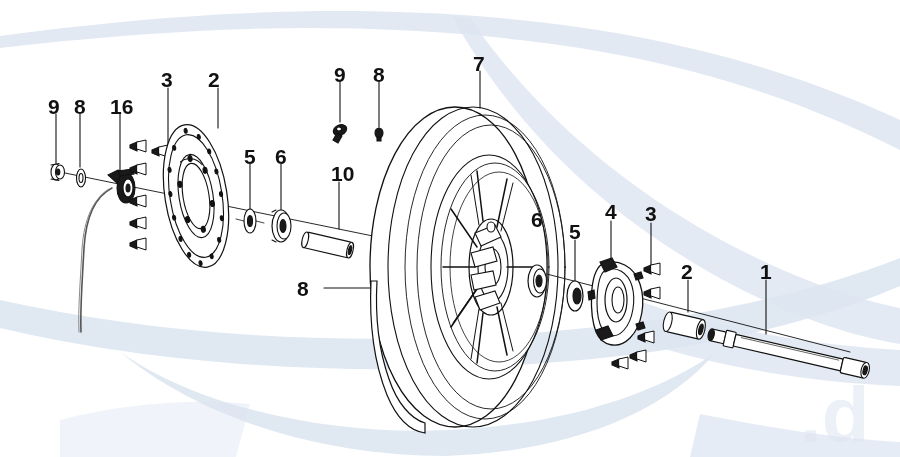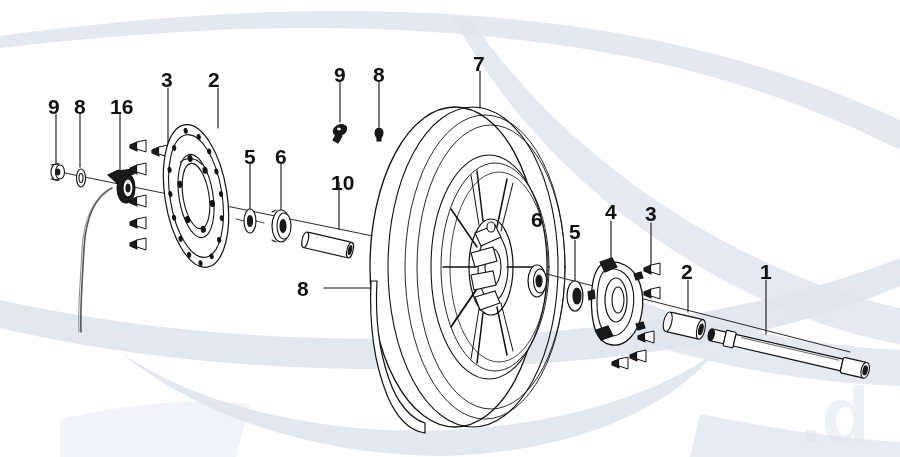--- a/index.html
+++ b/index.html
@@ -275,21 +275,21 @@
   <div class="lbl" style="left:48px;top:96px">9</div>
   <div class="lbl" style="left:74px;top:96px">8</div>
   <div class="lbl" style="left:110px;top:96px">16</div>
   <div class="lbl" style="left:161px;top:69px">3</div>
   <div class="lbl" style="left:208px;top:69px">2</div>
   <div class="lbl" style="left:244px;top:146px">5</div>
   <div class="lbl" style="left:275px;top:146px">6</div>
   <div class="lbl" style="left:334px;top:64px">9</div>
   <div class="lbl" style="left:373px;top:64px">8</div>
   <div class="lbl" style="left:473px;top:53px">7</div>
-  <div class="lbl" style="left:331px;top:172px">10</div>
+  <div class="lbl" style="left:331px;top:163px">10</div>
   <div class="lbl" style="left:297px;top:278px">8</div>
   <div class="lbl" style="left:531px;top:209px">6</div>
   <div class="lbl" style="left:569px;top:221px">5</div>
   <div class="lbl" style="left:605px;top:201px">4</div>
   <div class="lbl" style="left:645px;top:203px">3</div>
   <div class="lbl" style="left:681px;top:261px">2</div>
   <div class="lbl" style="left:760px;top:261px">1</div>
 
 </div>
 

